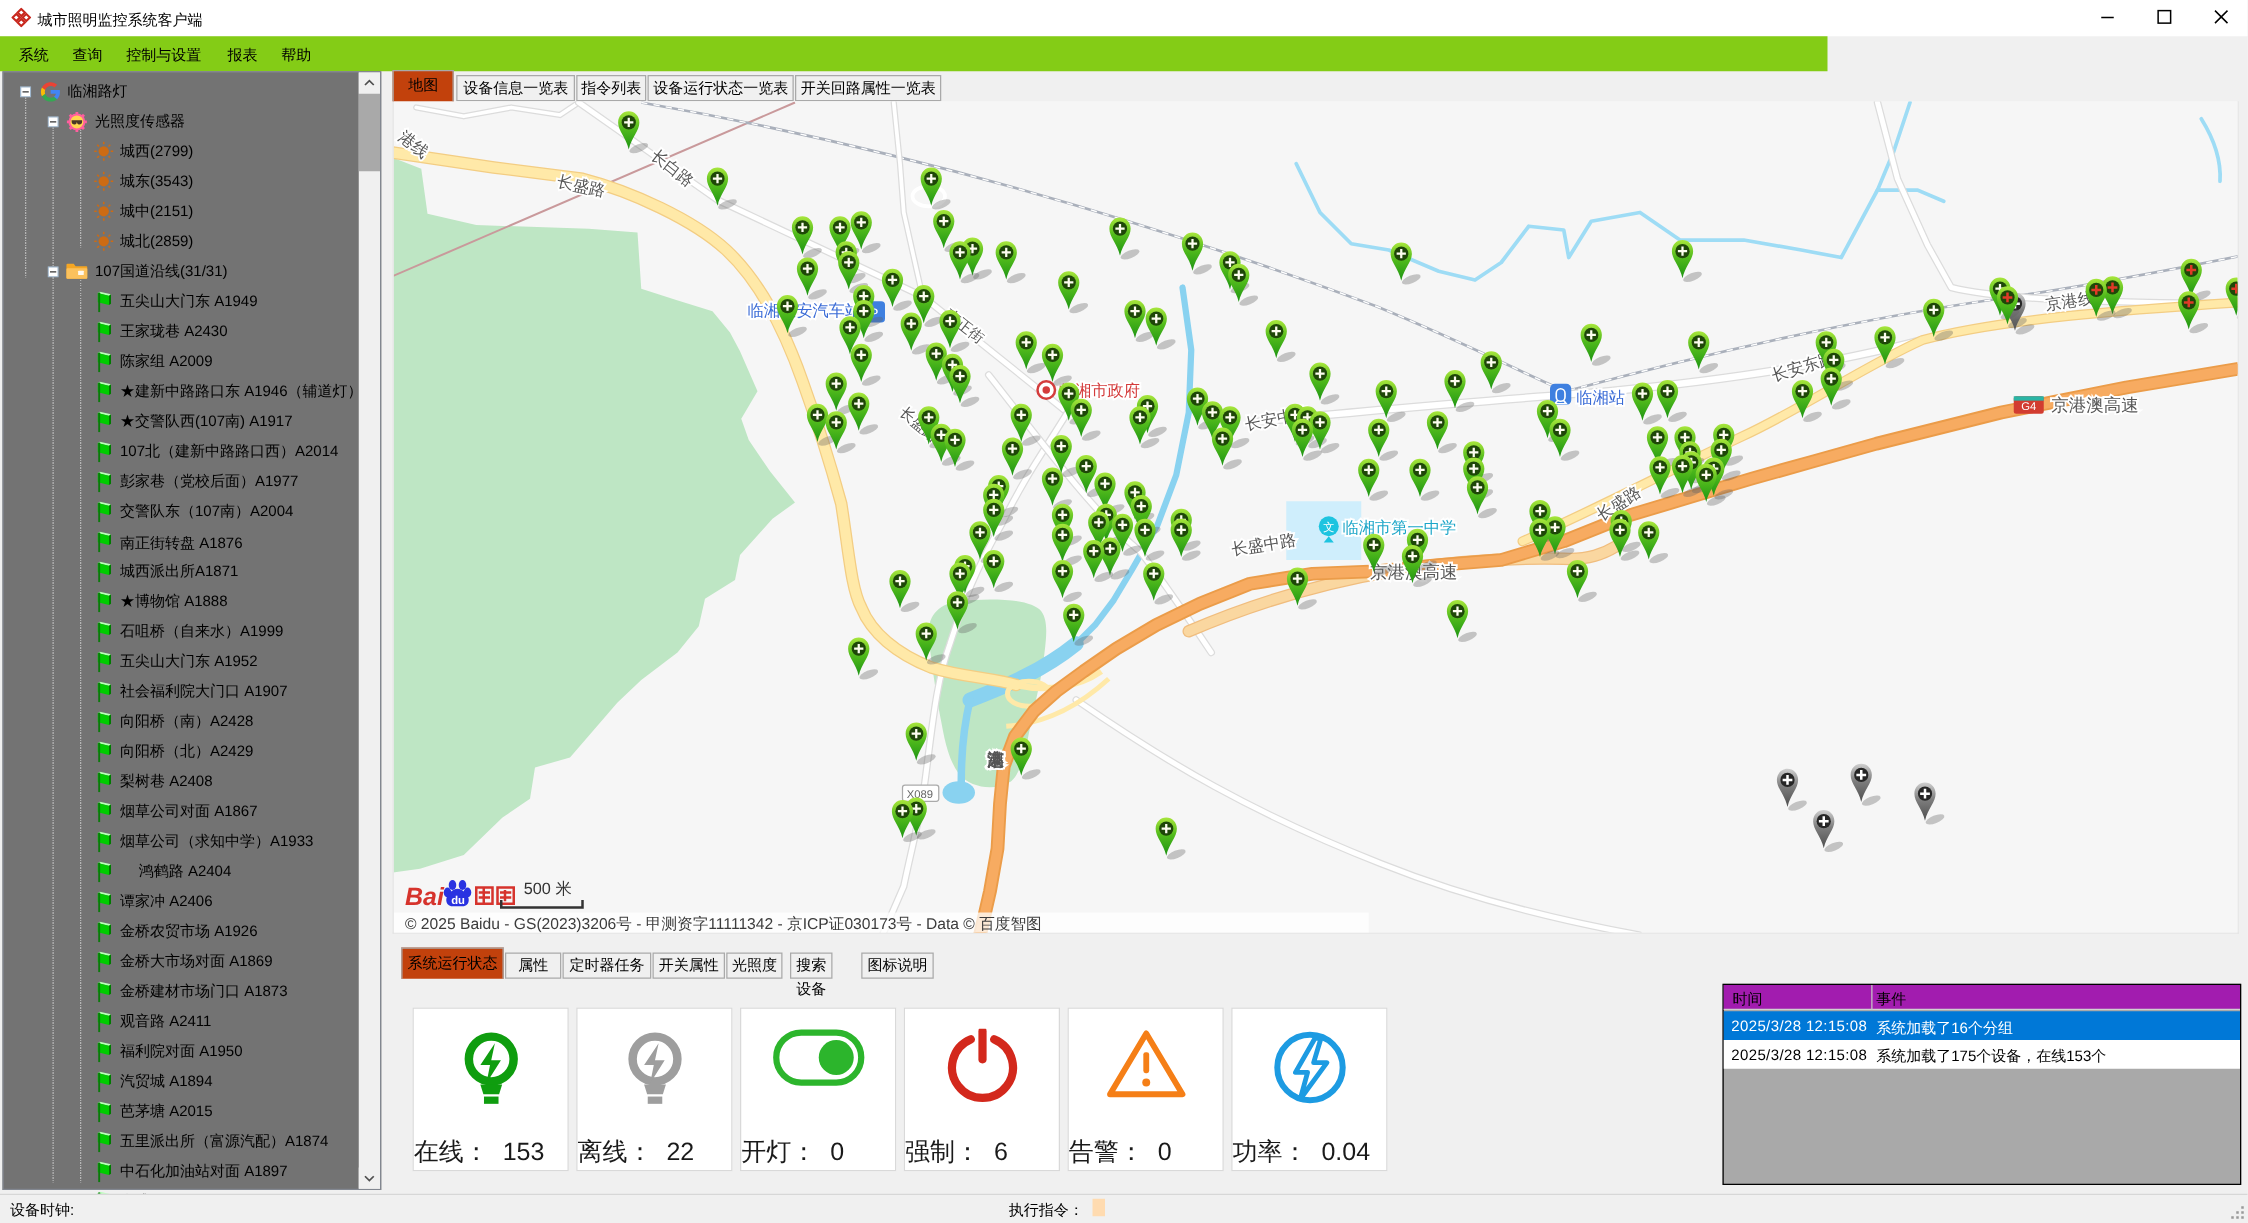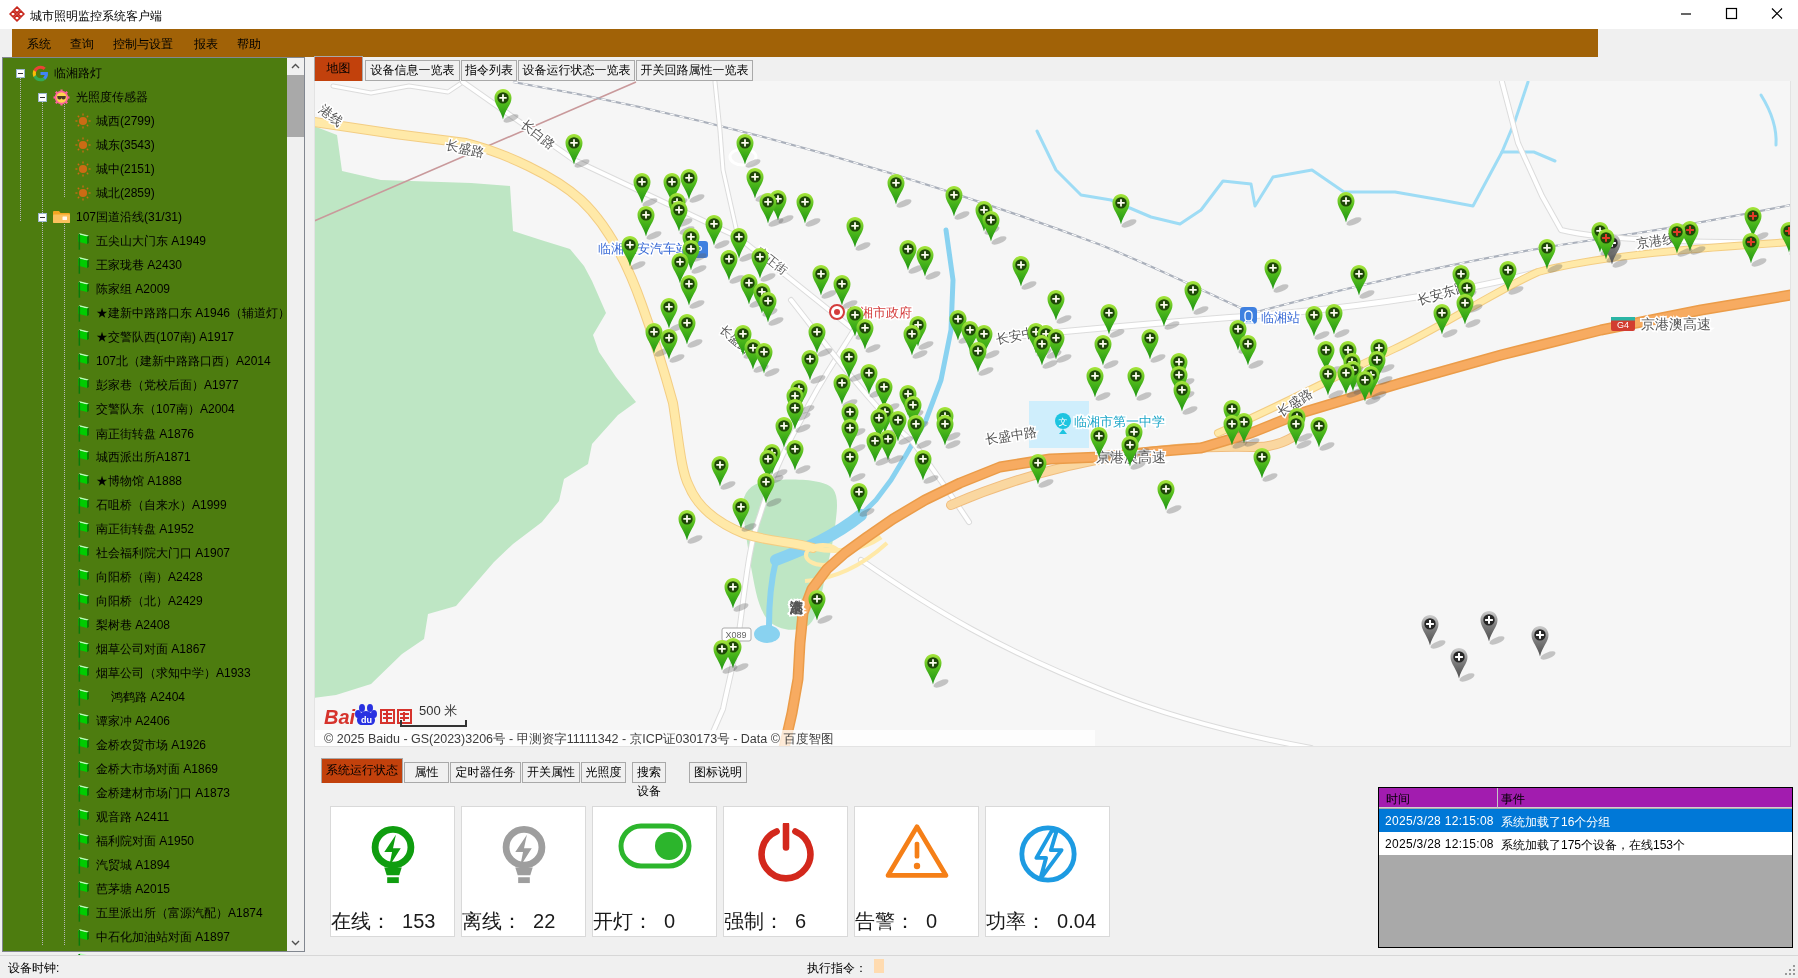--- a/index.html
+++ b/index.html
@@ -1,21 +1,21 @@
 <!DOCTYPE html>
 <html><head><meta charset="utf-8">
 <style>
 *{margin:0;padding:0;box-sizing:border-box}
 html,body{width:1798px;height:978px;overflow:hidden;font-family:"Liberation Sans",sans-serif;background:#f0f0f0}
 .abs{position:absolute}
 #titlebar{position:absolute;left:0;top:0;width:1798px;height:29px;background:#ffffff}
 #title-text{position:absolute;left:30px;top:8px;font-size:12px;color:#000}
-#menubar{position:absolute;left:12px;top:29px;width:1586px;height:28px;background:#a16207}
+#menubar{position:absolute;left:0;top:29px;width:1462px;height:28px;background:#84cc16}
 .menuitem{position:absolute;top:7px;font-size:12px;color:#000}
-#treepanel{position:absolute;left:2px;top:57px;width:303px;height:895px;background:#4d7c0f;border:1px solid #828790}
+#treepanel{position:absolute;left:2px;top:57px;width:303px;height:895px;background:#737373;border:1px solid #828790}
 .trow{position:absolute;height:24px;line-height:24px;font-size:12px;color:#000;white-space:nowrap}
 #vscroll{position:absolute;right:0;top:0;width:17px;height:893px;background:#f0f0f0}
 #vthumb{position:absolute;left:0;top:17px;width:17px;height:62px;background:#a9a9a9}
 .scr-arrow{position:absolute;left:0;width:17px;height:17px;color:#606060;font-size:12px;text-align:center;line-height:17px;background:#f0f0f0;font-family:"Liberation Sans"}
 .tabstrip .tab{position:absolute;top:4px;height:21px;background:#f0f0f0;border:1px solid #a9a9a9;font-size:12px;color:#000;text-align:center;line-height:19px}
 .tabstrip .tab.active{top:0;height:25px;background:#c2410c;line-height:23px;z-index:3;border-bottom:none}
 #mapview{position:absolute;left:314px;top:81px;width:1477px;height:666px;background:#f6f6f6;overflow:hidden;border:1px solid #e3e3e3;border-top:none}
 .card{position:absolute;top:53px;width:125px;height:131px;background:#fff;border:1px solid #d9d9d9}
 .card .cic{position:absolute;left:0;top:16px;width:123px;height:74px;text-align:center}
 .card .clabel{position:absolute;left:0;top:101px;width:136px;text-align:left;font-size:20px;color:#1a1a1a}
@@ -231,21 +231,21 @@
         <path d="M12.2 3.6 L13.8 2.4 L13.8 9.9 L12.2 11 Z" fill="#007a00"></path>
         <rect x="3.6" y="1" width="1.5" height="15.7" fill="#0a7a0a"></rect>
       </svg></span>
 <div class="trow" style="left:93px;top:435px">石咀桥（自来水）A1999</div>
 <span class="abs" style="left:72px;top:463px;line-height:0"><svg width="16" height="17" viewBox="0 0 16 17">
         <path d="M3.2 1.4 L4.8 0.3 L13.8 2.4 L12.2 3.8 Z" fill="#b8ffb8"></path>
         <path d="M3.2 1.4 L12.2 3.6 L12.2 11 L3.2 8.8 Z" fill="#00cc00"></path>
         <path d="M12.2 3.6 L13.8 2.4 L13.8 9.9 L12.2 11 Z" fill="#007a00"></path>
         <rect x="3.6" y="1" width="1.5" height="15.7" fill="#0a7a0a"></rect>
       </svg></span>
-<div class="trow" style="left:93px;top:459px">南正街转盘 A1952</div>
+<div class="trow" style="left:93px;top:459px">五尖山大门东 A1952</div>
 <span class="abs" style="left:72px;top:487px;line-height:0"><svg width="16" height="17" viewBox="0 0 16 17">
         <path d="M3.2 1.4 L4.8 0.3 L13.8 2.4 L12.2 3.8 Z" fill="#b8ffb8"></path>
         <path d="M3.2 1.4 L12.2 3.6 L12.2 11 L3.2 8.8 Z" fill="#00cc00"></path>
         <path d="M12.2 3.6 L13.8 2.4 L13.8 9.9 L12.2 11 Z" fill="#007a00"></path>
         <rect x="3.6" y="1" width="1.5" height="15.7" fill="#0a7a0a"></rect>
       </svg></span>
 <div class="trow" style="left:93px;top:483px">社会福利院大门口 A1907</div>
 <span class="abs" style="left:72px;top:511px;line-height:0"><svg width="16" height="17" viewBox="0 0 16 17">
         <path d="M3.2 1.4 L4.8 0.3 L13.8 2.4 L12.2 3.8 Z" fill="#b8ffb8"></path>
         <path d="M3.2 1.4 L12.2 3.6 L12.2 11 L3.2 8.8 Z" fill="#00cc00"></path>

